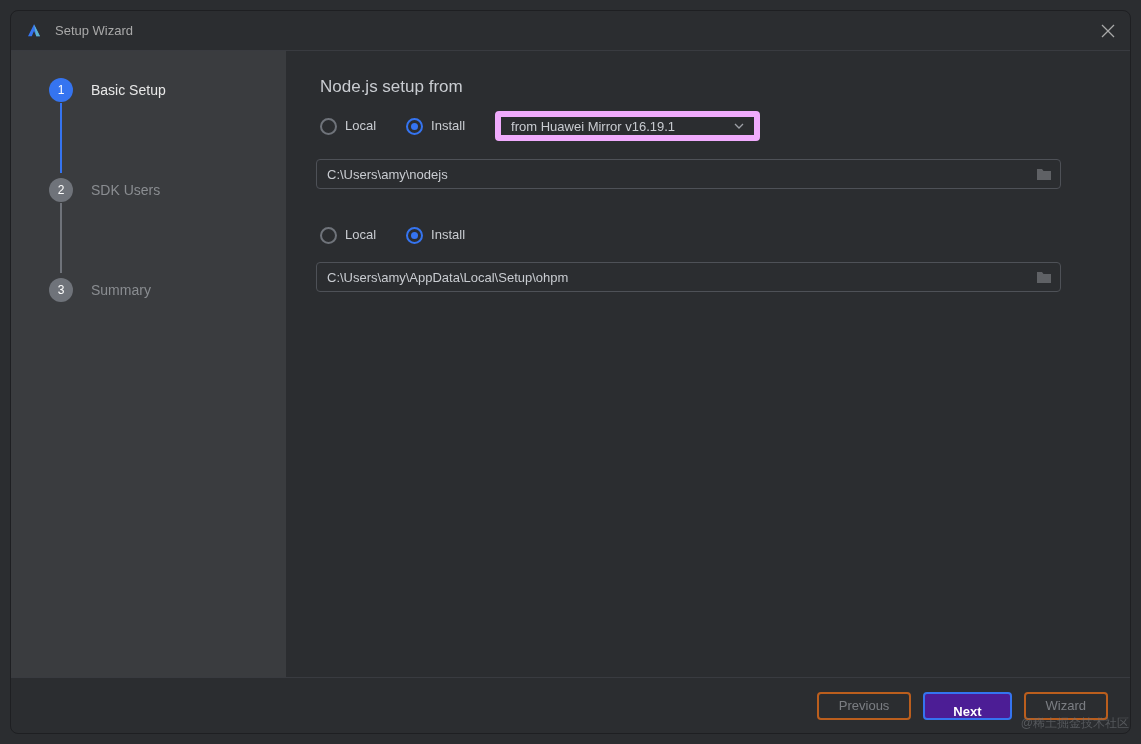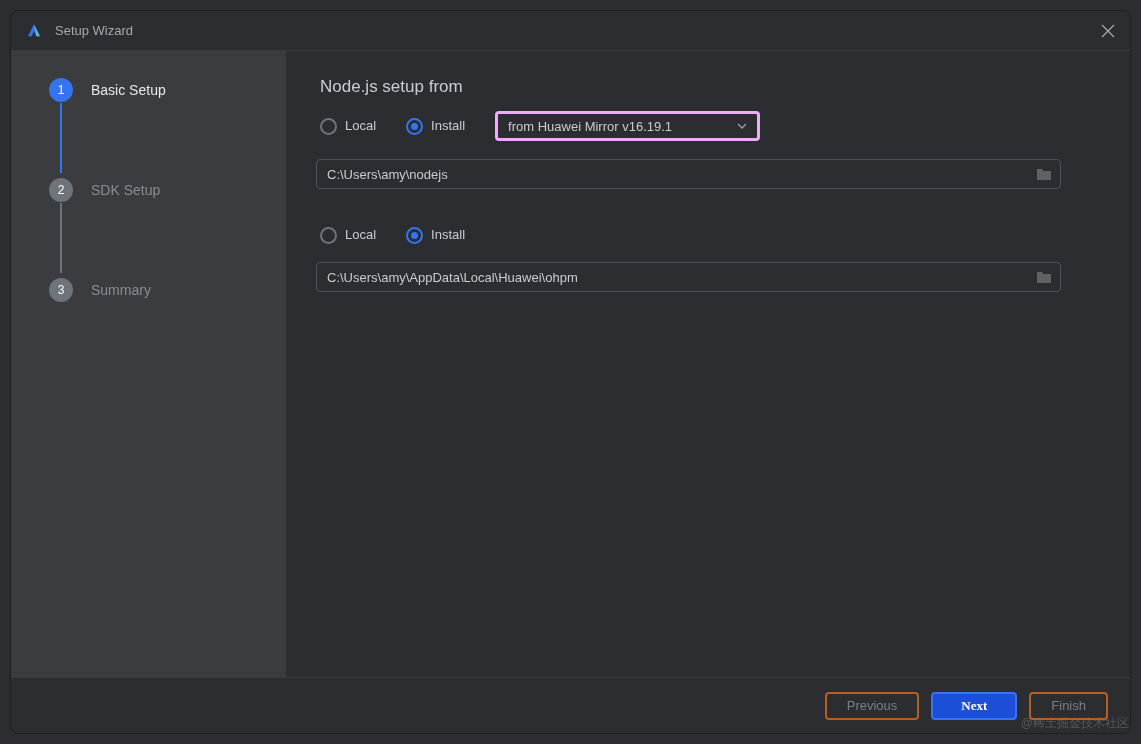--- a/index.html
+++ b/index.html
@@ -80,21 +80,21 @@
   border: 2px solid #6f737a; position: relative; flex-shrink: 0;
 }
 .radio.selected .dot { border-color: #3574f0; }
 .radio.selected .dot::after {
   content: ""; position: absolute; left: 3px; top: 3px;
   width: 7px; height: 7px; border-radius: 50%; background: #3574f0;
 }
 .radio span { color: #c9ccd1; }
 .select {
   height: 30px; display: inline-flex; align-items: center;
-  border: 3px solid #f0abfc; border-radius: 4px;
+  border: 6px solid #f0abfc; border-radius: 4px;
   padding: 0 10px; min-width: 265px; justify-content: space-between;
   color: #c9ccd1; cursor: pointer;
   background: transparent;
 }
 .select .chev { margin-left: 24px; }
 .path-input {
   margin-top: 18px;
   height: 30px; border: 1px solid #4e5157; border-radius: 4px;
   display: flex; align-items: center; padding: 0 8px 0 10px;
   width: 745px; color: #c9ccd1; gap: 44px;
@@ -115,22 +115,22 @@
   display: flex; align-items: center; justify-content: flex-end;
   gap: 12px; padding: 0 22px;
 }
 .btn {
   height: 28px; padding: 0 20px; border-radius: 4px;
   border: 2px solid #f97316; background: transparent;
   color: #9da0a6; font-size: 13px; cursor: pointer;
 }
 .btn.disabled { opacity: 0.7; cursor: default; }
 .btn.primary {
-  background: #1d4ed8; border-color: #3574f0; color: #fff;
-  font-weight: 600; padding: 4px 28px; font-family: Liberation Serif, serif;
+  background: #4c1d95; border-color: #3574f0; color: #fff;
+  font-weight: 600; padding: 10px 28px;
 }
 .watermark {
   position: absolute; right: 12px; bottom: 12px;
   color: #717478; font-size: 12px; opacity: 0.6;
 }
 </style>
 </head>
 <body>
 
 <div class="window">
@@ -149,21 +149,21 @@
 
   <div class="body">
     <div class="sidebar">
       <div class="step active">
         <div class="step-circle">1</div>
         <div class="step-label">Basic Setup</div>
         <div class="step-connector blue"></div>
       </div>
       <div class="step inactive">
         <div class="step-circle">2</div>
-        <div class="step-label">SDK Setup</div>
+        <div class="step-label">SDK Users</div>
         <div class="step-connector"></div>
       </div>
       <div class="step inactive">
         <div class="step-circle">3</div>
         <div class="step-label">Summary</div>
       </div>
     </div>
 
     <div class="main">
 
@@ -196,31 +196,31 @@
           <label class="radio">
             <span class="dot"></span>
             <span>Local</span>
           </label>
           <label class="radio selected">
             <span class="dot"></span>
             <span>Install</span>
           </label>
         </div>
         <div class="path-input">
-          <span class="val">C:\Users\amy\AppData\Local\Huawei\ohpm</span>
+          <span class="val">C:\Users\amy\AppData\Local\Setup\ohpm</span>
           <svg class="folder" viewBox="0 0 16 14">
             <path d="M1 2 h5 l1.5 2 H15 v9 H1 Z" fill="#8a8d91"></path>
           </svg>
         </div>
       </div>
 
     </div>
   </div>
 
   <div class="footer">
     <button class="btn disabled">Previous</button>
     <button class="btn primary">Next</button>
-    <button class="btn disabled">Finish</button>
+    <button class="btn disabled">Wizard</button>
   </div>
 
 </div>
 
 <div class="watermark">@稀土掘金技术社区</div>
 
 </body></html>

